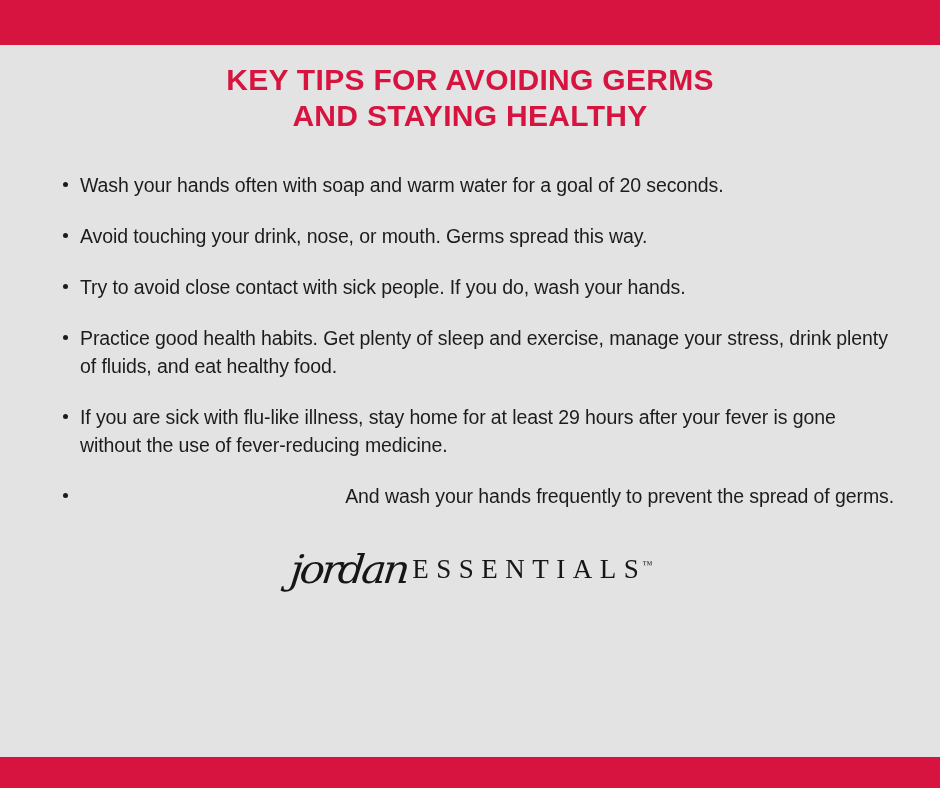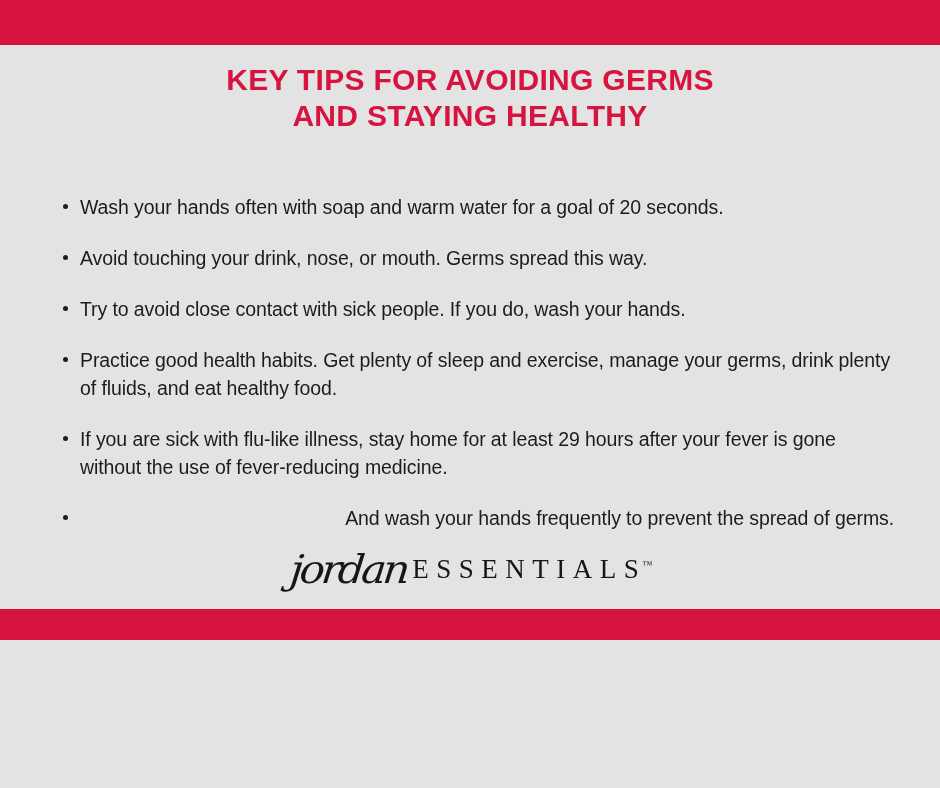--- a/index.html
+++ b/index.html
@@ -10,21 +10,21 @@
     width: 940px;
     height: 788px;
     overflow: hidden;
     background: #e3e3e3;
     font-family: "Liberation Sans", sans-serif;
   }
 
   .poster {
     position: relative;
     width: 940px;
-    height: 640px;
+    height: 788px;
     background: #e3e3e3;
     box-sizing: border-box;
     display: flex;
     flex-direction: column;
   }
 
   .bar {
     width: 100%;
     background: #d6143f;
     flex: 0 0 auto;
@@ -47,21 +47,21 @@
     font-family: "Liberation Sans", sans-serif;
     font-weight: bold;
     font-size: 30px;
     line-height: 36px;
     letter-spacing: 0.3px;
   }
   .title-line { display: block; white-space: nowrap; }
 
   .tips {
     position: absolute;
-    top: 148px;
+    top: 126px;
     left: 62px;
     width: 832px;
     margin: 0;
     padding: 0;
     list-style: none;
   }
 
   .tip {
     position: relative;
     padding-left: 18px;
@@ -152,21 +152,21 @@
       <li class="tip">
         <span class="dot"></span>
         <span>Avoid touching your drink, nose, or mouth. Germs spread this way.</span>
       </li>
       <li class="tip">
         <span class="dot"></span>
         <span>Try to avoid close contact with sick people. If you do, wash your hands.</span>
       </li>
       <li class="tip">
         <span class="dot"></span>
-        <span>Practice good health habits. Get plenty of sleep and exercise, manage your germs, drink plenty of fluids, and eat healthy food.</span>
+        <span>Practice good health habits. Get plenty of sleep and exercise, manage your stress, drink plenty of fluids, and eat healthy food.</span>
       </li>
       <li class="tip">
         <span class="dot"></span>
         <span>If you are sick with flu-like illness, stay home for at least 29 hours after your fever is gone without the use of fever-reducing medicine.</span>
       </li>
       <li class="tip">
         <span class="dot"></span>
         <span>And wash your hands frequently to prevent the spread of germs.</span>
       </li>
     </ul>

